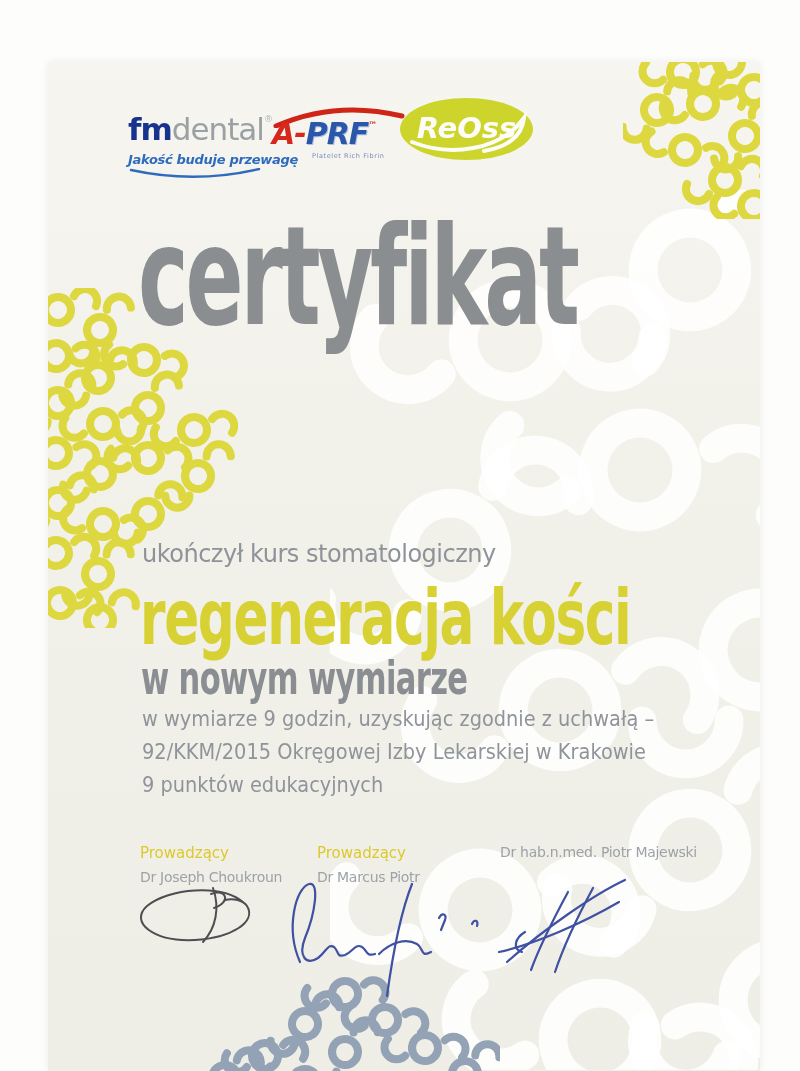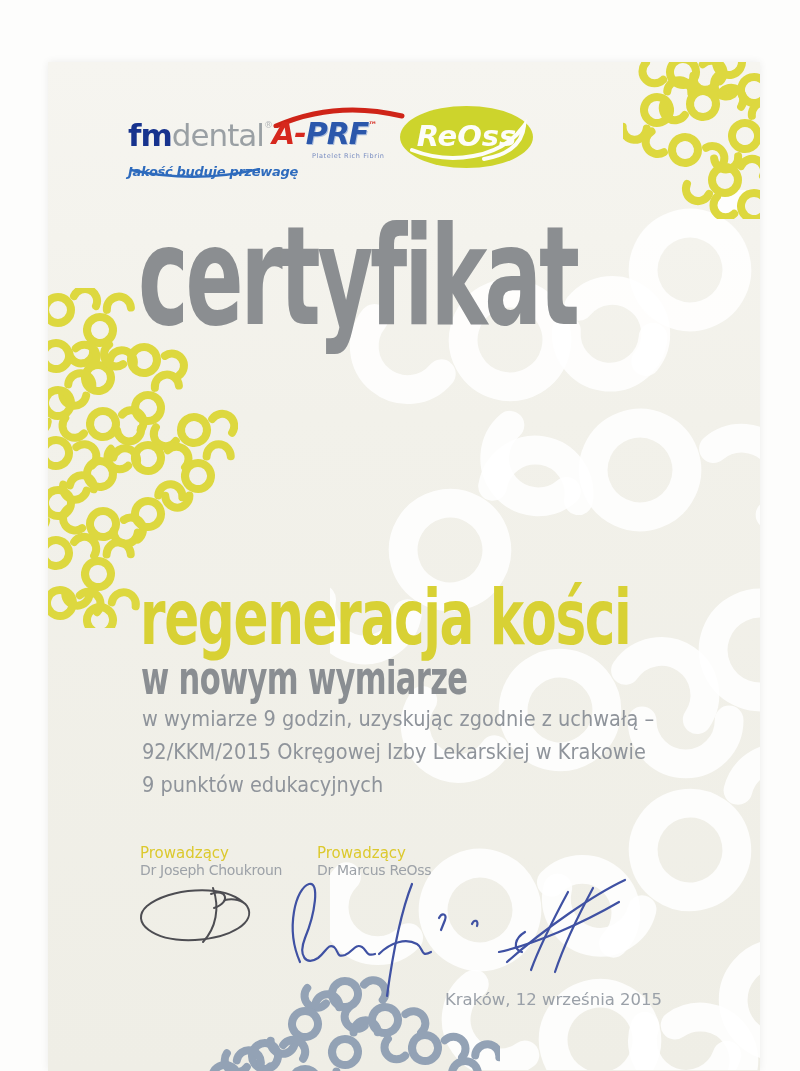--- a/index.html
+++ b/index.html
@@ -11,50 +11,50 @@
   .scan{position:absolute;inset:0;}
   .page{
     position:absolute;left:48px;top:62px;width:712px;height:1009px;
     background:linear-gradient(180deg,#f6f5f0 0%,#f2f1ea 35%,#efeee6 100%);
     overflow:hidden;
     box-shadow:0 0 8px rgba(0,0,0,0.07);
   }
   .page svg{position:absolute;}
   
   .logo-fm{position:absolute;left:80px;top:40px;width:150px;height:74px;}
-  .fm-word{font-size:31px;letter-spacing:-1px;line-height:46px;white-space:nowrap;}
+  .fm-word{font-size:31px;letter-spacing:-1px;line-height:34px;white-space:nowrap;}
   .fm-blue{color:#17338e;font-weight:bold;}
   .fm-gray{color:#9aa0a4;}
   .fm-reg{font-size:9px;color:#b5b8ba;vertical-align:18px;}
   .fm-tag{margin-top:6px;font-size:13px;font-weight:bold;font-style:italic;color:#2e6bbd;white-space:nowrap;letter-spacing:-0.3px;}
   .fm-swoosh{left:0;top:66px;}
   .logo-aprf{position:absolute;left:224px;top:44px;width:135px;height:60px;}
   .aprf-arc{left:0;top:0;}
   .aprf-word{position:absolute;left:0;top:10px;font-size:30px;font-weight:bold;font-style:italic;letter-spacing:-1px;white-space:nowrap;}
   .aprf-red{color:#d6281e;}
   .aprf-blue{color:#2b57ab;text-shadow:1px 1px 0 #aebfdd;}
   .aprf-tm{font-size:9px;color:#d6281e;vertical-align:16px;font-style:normal;}
   .aprf-sub{position:absolute;left:40px;top:46px;font-size:6.5px;color:#4a66b0;opacity:.75;letter-spacing:.6px;white-space:nowrap;filter:blur(.3px);}
-  .logo-reoss{position:absolute;left:352px;top:44px;width:133px;height:62px;background:#cdd42c;border-radius:50%;}
+  .logo-reoss{position:absolute;left:352px;top:36px;width:133px;height:62px;background:#cdd42c;border-radius:50%;}
   .reoss-word{position:absolute;left:0;top:13px;width:100%;text-align:center;font-size:29px;font-weight:bold;font-style:italic;color:#fdfdf8;letter-spacing:0px;}
   .reoss-swoosh{left:0;top:0;}
   
   .title{position:absolute;left:90px;top:146px;font-size:138px;font-weight:bold;color:#8b8e91;
     line-height:1;letter-spacing:-5px;transform:scaleX(0.62);transform-origin:left top;white-space:nowrap;}
   .name{position:absolute;left:94px;top:398px;font-size:38px;font-weight:bold;color:#33373c;letter-spacing:-1px;white-space:nowrap;}
   .completion{position:absolute;left:94px;top:478px;font-size:24px;color:#8e939a;letter-spacing:-0.5px;white-space:nowrap;}
   .course-title{position:absolute;left:92px;top:518px;font-size:76px;font-weight:bold;color:#d8d134;
     line-height:1;letter-spacing:-2px;transform:scaleX(0.68);transform-origin:left top;white-space:nowrap;}
   .course-sub{position:absolute;left:93px;top:592px;font-size:47px;font-weight:bold;color:#8a8e92;
     line-height:1;letter-spacing:-1px;transform:scaleX(0.65);transform-origin:left top;white-space:nowrap;}
   .details{position:absolute;left:94px;top:640px;font-size:22px;line-height:33px;color:#8f949b;
     transform:scaleX(0.88);transform-origin:left top;white-space:nowrap;}
   
   .sig-col{position:absolute;top:782px;white-space:nowrap;}
-  .sig-col .role{font-size:15px;color:#dcc92e;margin-bottom:0;}
+  .sig-col .role{font-size:15px;color:#dcc92e;margin-bottom:7px;}
   .sig-col .sname{font-size:14px;color:#9da2a8;letter-spacing:-0.3px;}
   .sig-c1{left:92px;} .sig-c2{left:269px;} .sig-c3{left:452px;}
   .signatures{left:77px;top:816px;}
   .date-line{position:absolute;left:397px;top:928px;font-size:16.5px;color:#9aa0a8;white-space:nowrap;}
   
 </style>
 </head>
 <body>
 
 <svg width="0" height="0" style="position:absolute" aria-hidden="true">
@@ -156,39 +156,41 @@
 
     <div class="logo-reoss">
       <div class="reoss-word">ReOss</div>
       <svg class="reoss-swoosh" width="133" height="62" viewBox="0 0 133 62">
         <path d="M12 44 C 50 59 100 53 124 20 C 122 40 104 50 84 53" fill="none" stroke="#fdfdf8" stroke-width="4" stroke-linecap="round"></path>
       </svg>
     </div>
 
     <div class="title">certyfikat</div>
 
+    <div class="completion">ukończył kurs stomatologiczny</div>
 
     <div class="course-title">regeneracja kości</div>
     <div class="course-sub">w nowym wymiarze</div>
 
     <div class="details">
       <div>w wymiarze 9 godzin, uzyskując zgodnie z uchwałą –</div>
       <div>92/KKM/2015 Okręgowej Izby Lekarskiej w Krakowie</div>
       <div>9 punktów edukacyjnych</div>
     </div>
 
     <div class="sig-col sig-c1">
       <div class="role">Prowadzący</div>
       <div class="sname">Dr Joseph Choukroun</div>
     </div>
     <div class="sig-col sig-c2">
       <div class="role">Prowadzący</div>
-      <div class="sname">Dr Marcus ReOss</div>
+      <div class="sname">Dr Marcus Piotr</div>
     </div>
     <div class="sig-col sig-c3">
+      <div class="sname">Dr hab.n.med. Piotr Majewski</div>
     </div>
 
     <svg class="signatures" width="560" height="150" viewBox="0 0 560 150">
 
       <g stroke="#4d4d52" stroke-width="2" fill="none" stroke-linecap="round">
         <path d="M118 24 C 96 6 44 10 22 28 C 4 44 28 64 70 62 C 106 60 132 44 122 28 C 118 22 108 20 100 22"></path>
         <path d="M88 10 C 95 30 91 50 78 64"></path>
         <path d="M86 16 C 101 10 107 24 89 30"></path>
       </g>
 
@@ -202,16 +204,15 @@
 
       <g stroke="#3f51a3" stroke-width="2.2" fill="none" stroke-linecap="round">
         <path d="M382 84 C 420 50 470 16 500 2"></path>
         <path d="M443 14 C 429 40 414 70 406 92"></path>
         <path d="M468 10 C 453 38 438 70 430 94"></path>
         <path d="M374 74 C 410 66 456 46 494 24"></path>
         <path d="M400 54 c -10 6 -13 17 -3 20"></path>
       </g>
     </svg>
 
-    <div class="date-line">Kraków, 12 września 2015</div>
 
   </div>
 </div>
 
 </body></html>

